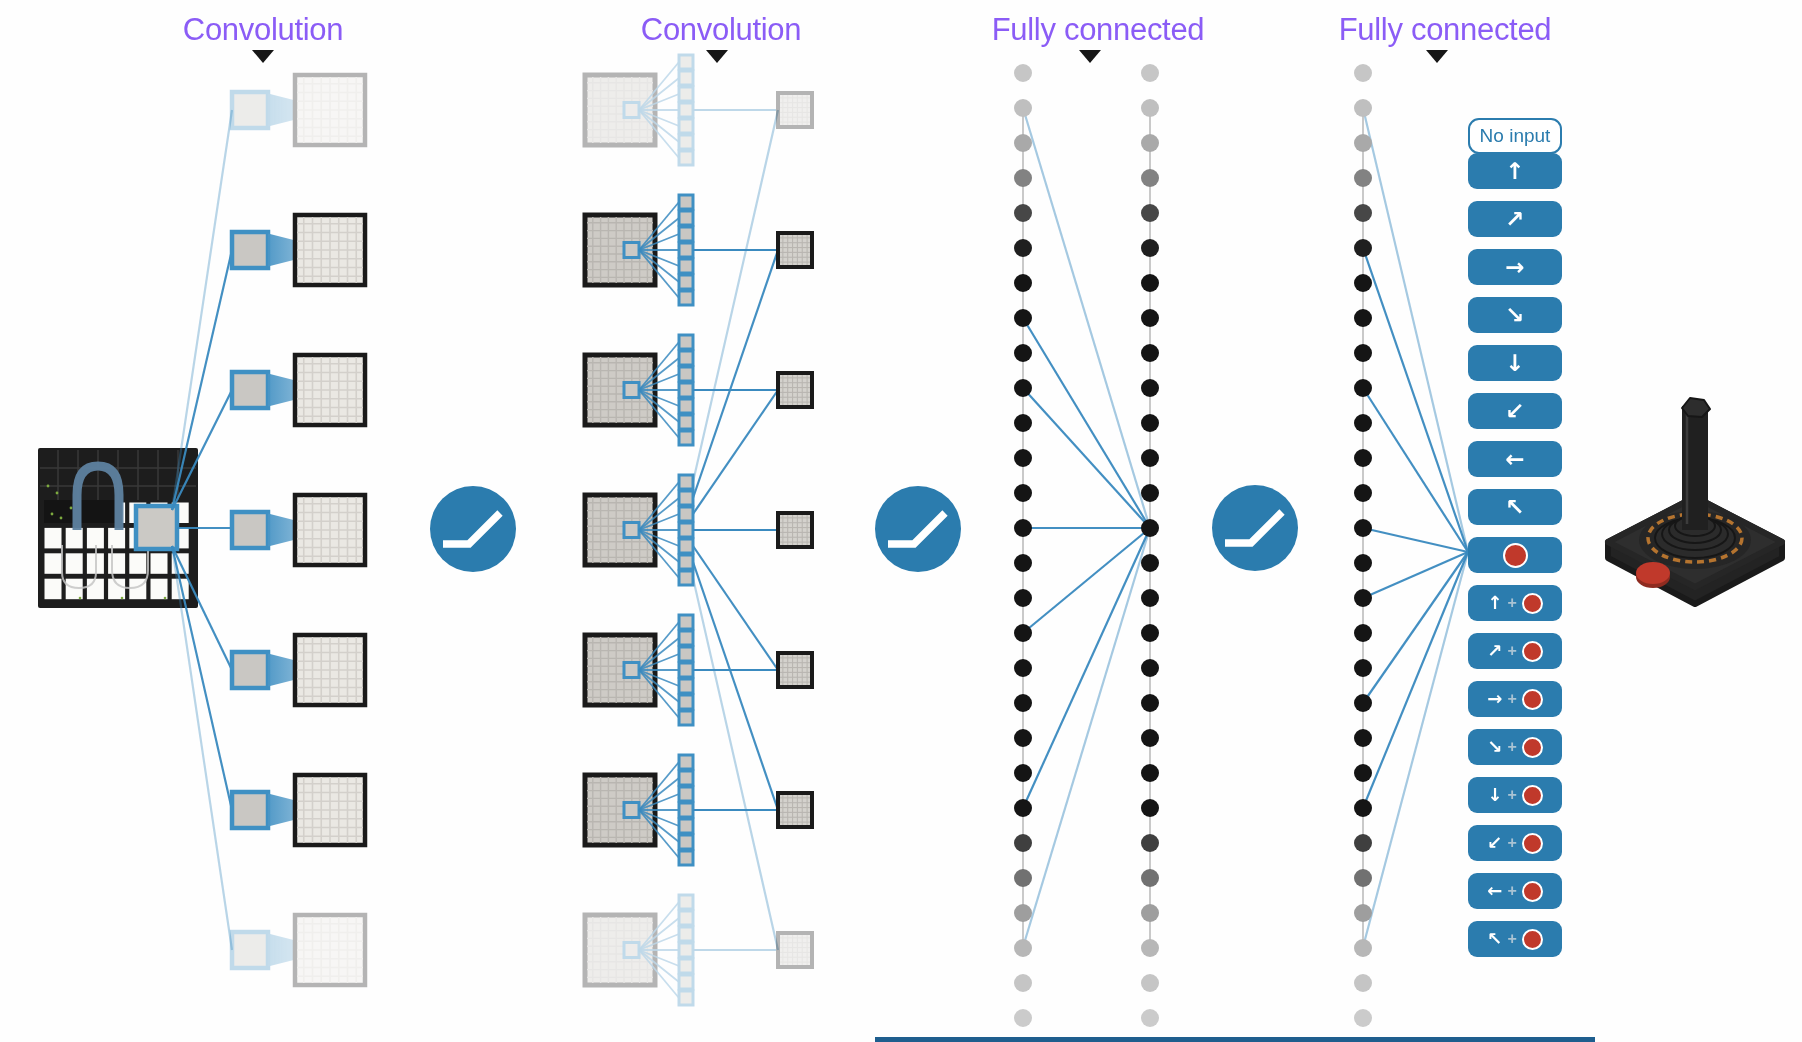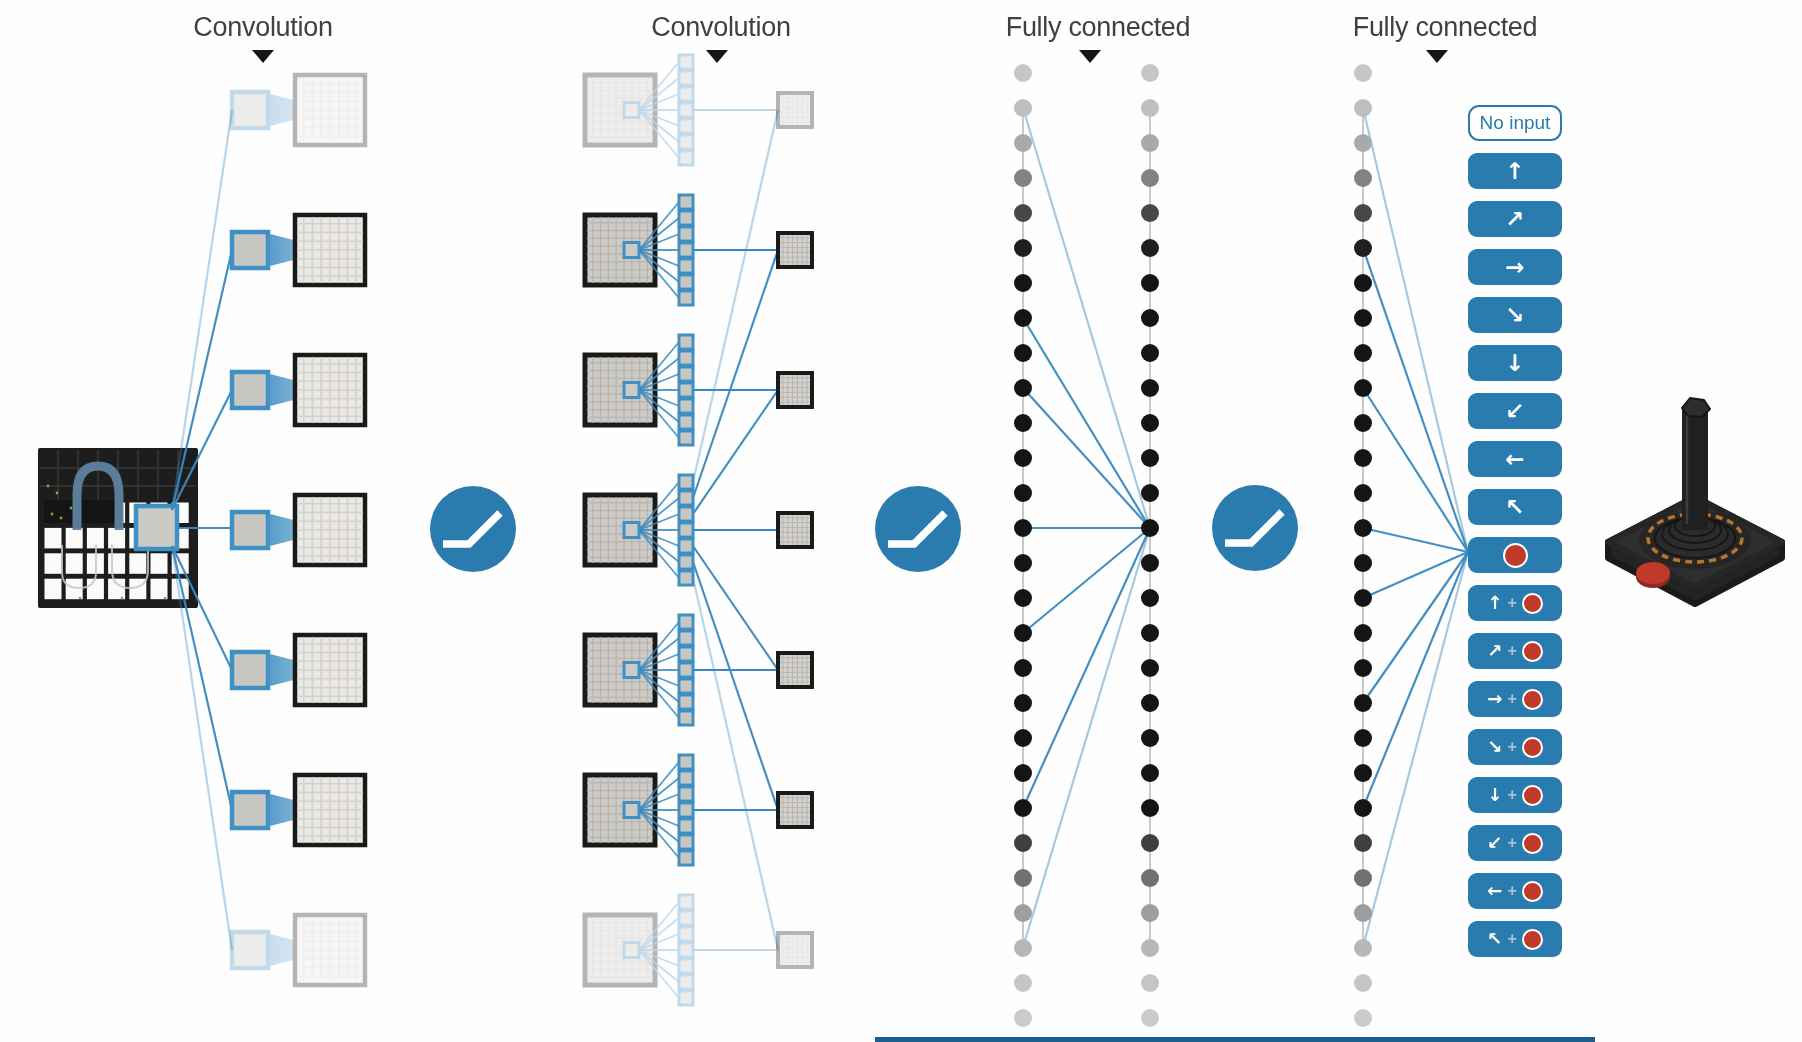--- a/index.html
+++ b/index.html
@@ -1,19 +1,19 @@
 <!DOCTYPE html>
 <html><head>
 <meta charset="utf-8">
 <style>
   html,body{margin:0;padding:0;background:#ffffff;}
   .canvas{position:relative;width:1802px;height:1042px;background:#fefefe;overflow:hidden;
           font-family:"Liberation Sans","DejaVu Sans",sans-serif;}
   #net{position:absolute;left:0;top:0;}
-  .hdr{position:absolute;top:12px;transform:translateX(-50%);font-size:27px;color:#404040;
+  .hdr{position:absolute;top:12px;transform:translateX(-50%);font-size:31px;color:#8b5cf6;
        white-space:nowrap;letter-spacing:-0.3px;}
   .action-btn{position:absolute;left:1468px;width:94px;height:36px;background:#2b7cae;
       border-radius:9px;display:flex;align-items:center;justify-content:center;gap:5px;
       color:#fff;box-sizing:border-box;cursor:pointer;}
   .action-btn.outline{background:#ffffff;border:2.5px solid #2b7cae;color:#2b7cae;
       border-radius:11px;font-size:19px;}
   .arrow-glyph{font-family:"DejaVu Sans",sans-serif;font-size:23px;font-weight:bold;line-height:1;}
   .combo .arrow-glyph{font-size:18px;}
   .plus{color:#a9c3d3;font-size:16px;font-weight:bold;line-height:1;}
   .fire-dot{width:25px;height:25px;border-radius:50%;background:#c0392b;
@@ -719,21 +719,21 @@
       </g>
       <rect x="875" y="1037" width="720" height="5" fill="#1e5e8e"></rect>
     </svg>
 
   <div class="hdr" style="left:263px">Convolution</div>
   <div class="hdr" style="left:721px">Convolution</div>
   <div class="hdr" style="left:1098px">Fully connected</div>
   <div class="hdr" style="left:1445px">Fully connected</div>
 
   <div id="actions">
-      <div class="action-btn outline" style="top: 105px;">
+      <div class="action-btn outline" style="top: 118px;">
         <span>No input</span>
       </div>
       <div class="action-btn" style="top: 153px;">
         <span class="arrow-glyph">↑</span>
       </div>
       <div class="action-btn" style="top: 201px;">
         <span class="arrow-glyph">↗</span>
       </div>
       <div class="action-btn" style="top: 249px;">
         <span class="arrow-glyph">→</span>

